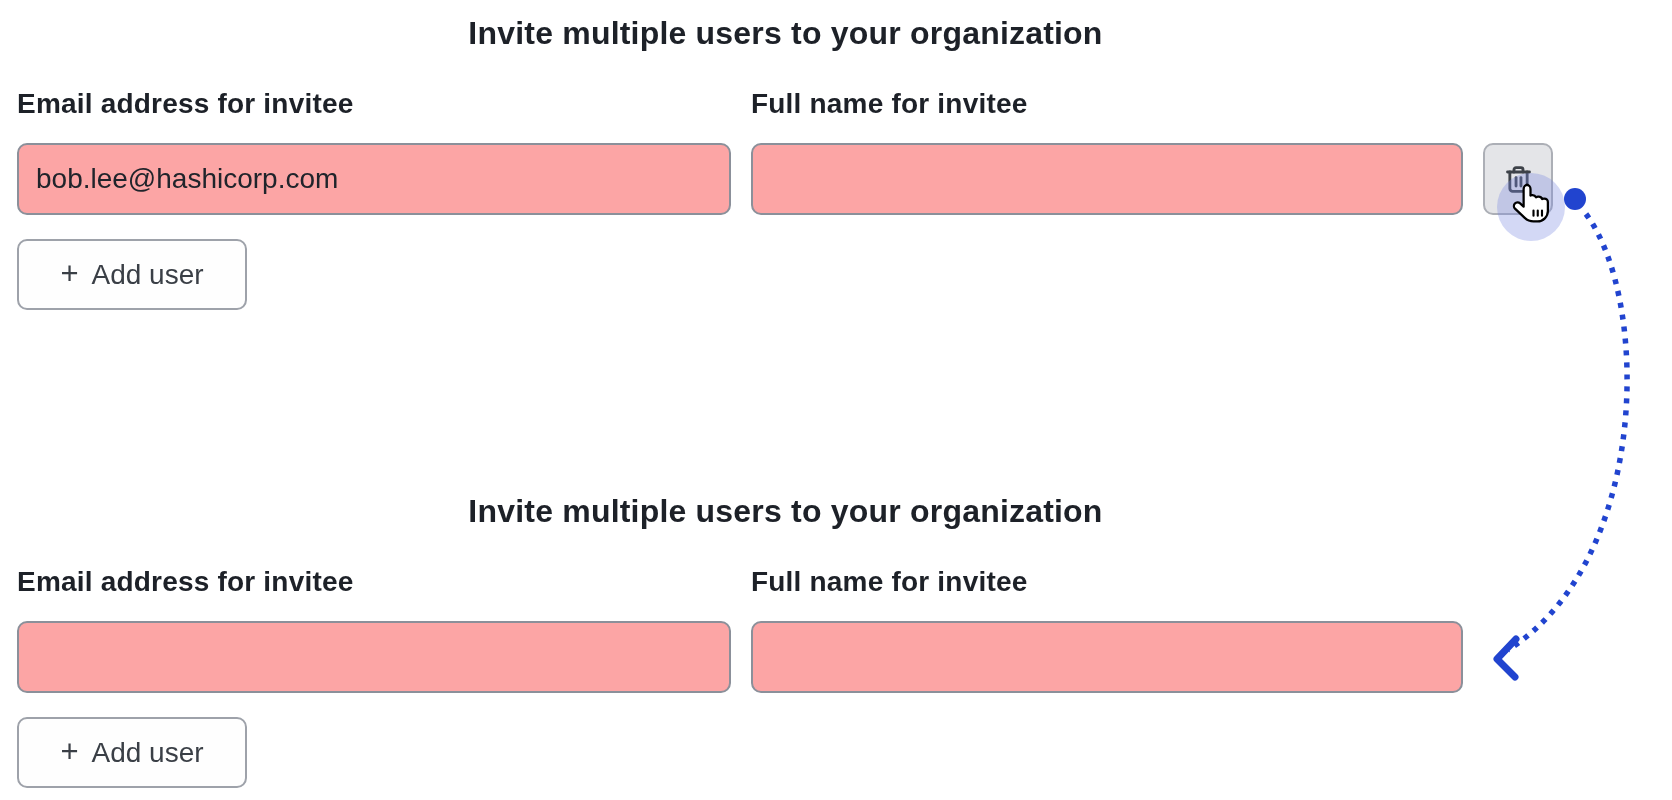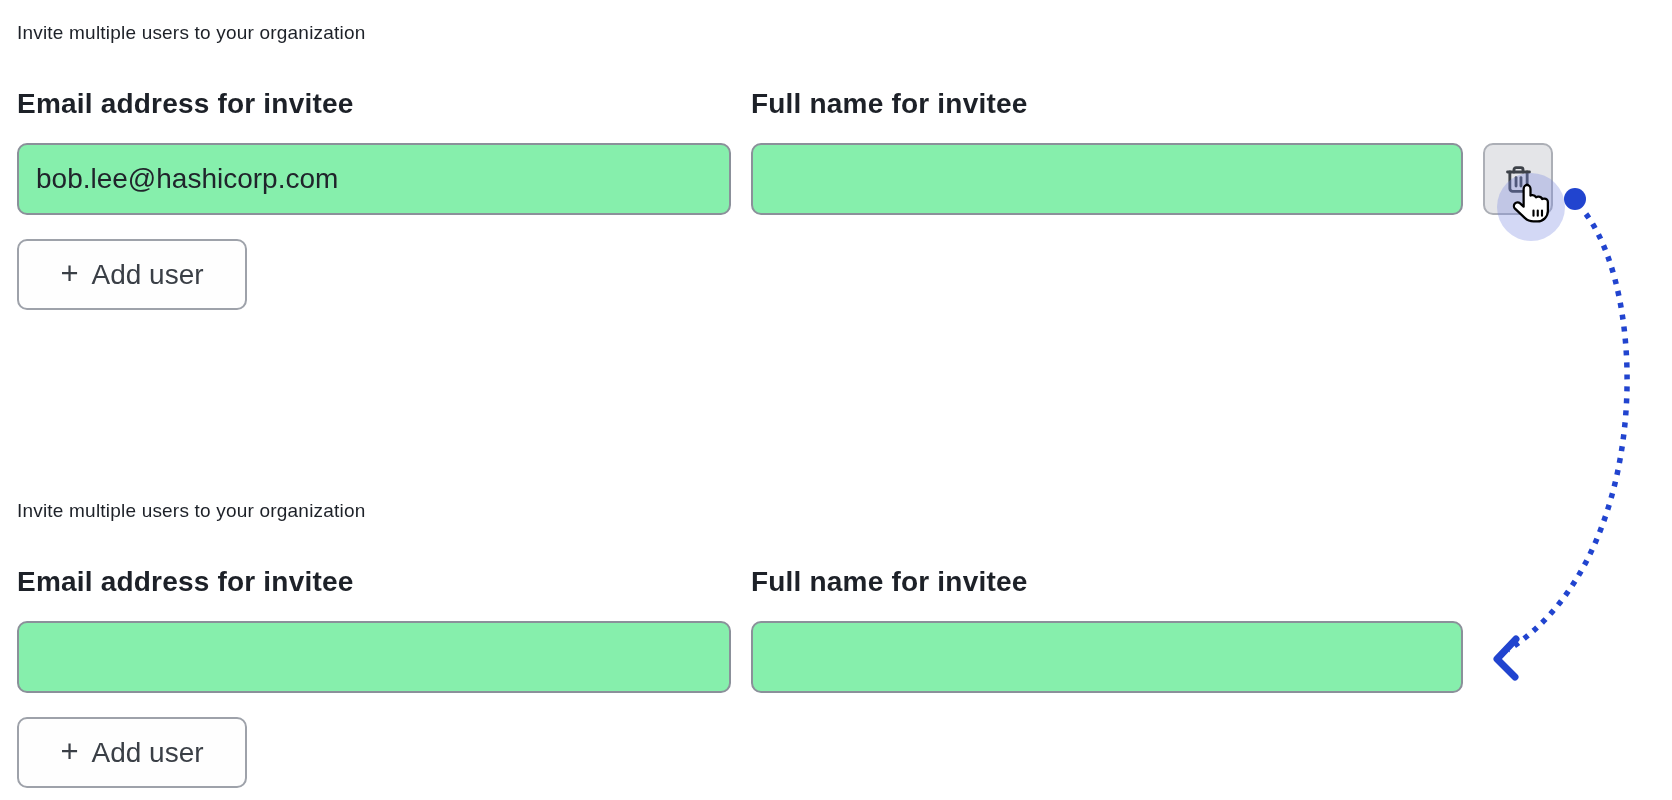--- a/index.html
+++ b/index.html
@@ -9,25 +9,26 @@
     background: #ffffff;
     overflow: hidden;
     font-family: "Liberation Sans", "DejaVu Sans", sans-serif;
     color: var(--text, #1d2128);
   }
   .invite-section { position: absolute; left: 17px; width: 1537px; }
   .section-before { top: 14px; }
   .section-after  { top: 492px; }
 
   .section-heading {
-    font-size: 19px;
-    font-weight: 400;
+    font-size: 32px;
+    font-weight: 700;
     line-height: 38px;
     color: var(--text, #1d2128);
     letter-spacing: 0.2px;
+    text-align: center;
   }
   .field-grid {
     display: grid;
     grid-template-columns: 714px 712px 70px;
     column-gap: 20px;
     align-items: start;
   }
   .labels-row { margin-top: 35px; }
   .inputs-row { margin-top: 22px; }
   .field-label {
@@ -35,21 +36,21 @@
     font-weight: 700;
     line-height: 34px;
     color: var(--text, #1d2128);
     letter-spacing: 0.2px;
   }
   .text-input {
     width: 100%;
     height: 72px;
     border: 2px solid var(--input-border, #8b909a);
     border-radius: 10px;
-    background: #86efac;
+    background: #fca5a5;
     font-family: "Liberation Sans", "DejaVu Sans", sans-serif;
     font-size: 28px;
     color: #20242b;
     padding: 0 17px;
     outline: none;
   }
   .delete-button {
     width: 70px;
     height: 72px;
     border: 2px solid #acafb6;

